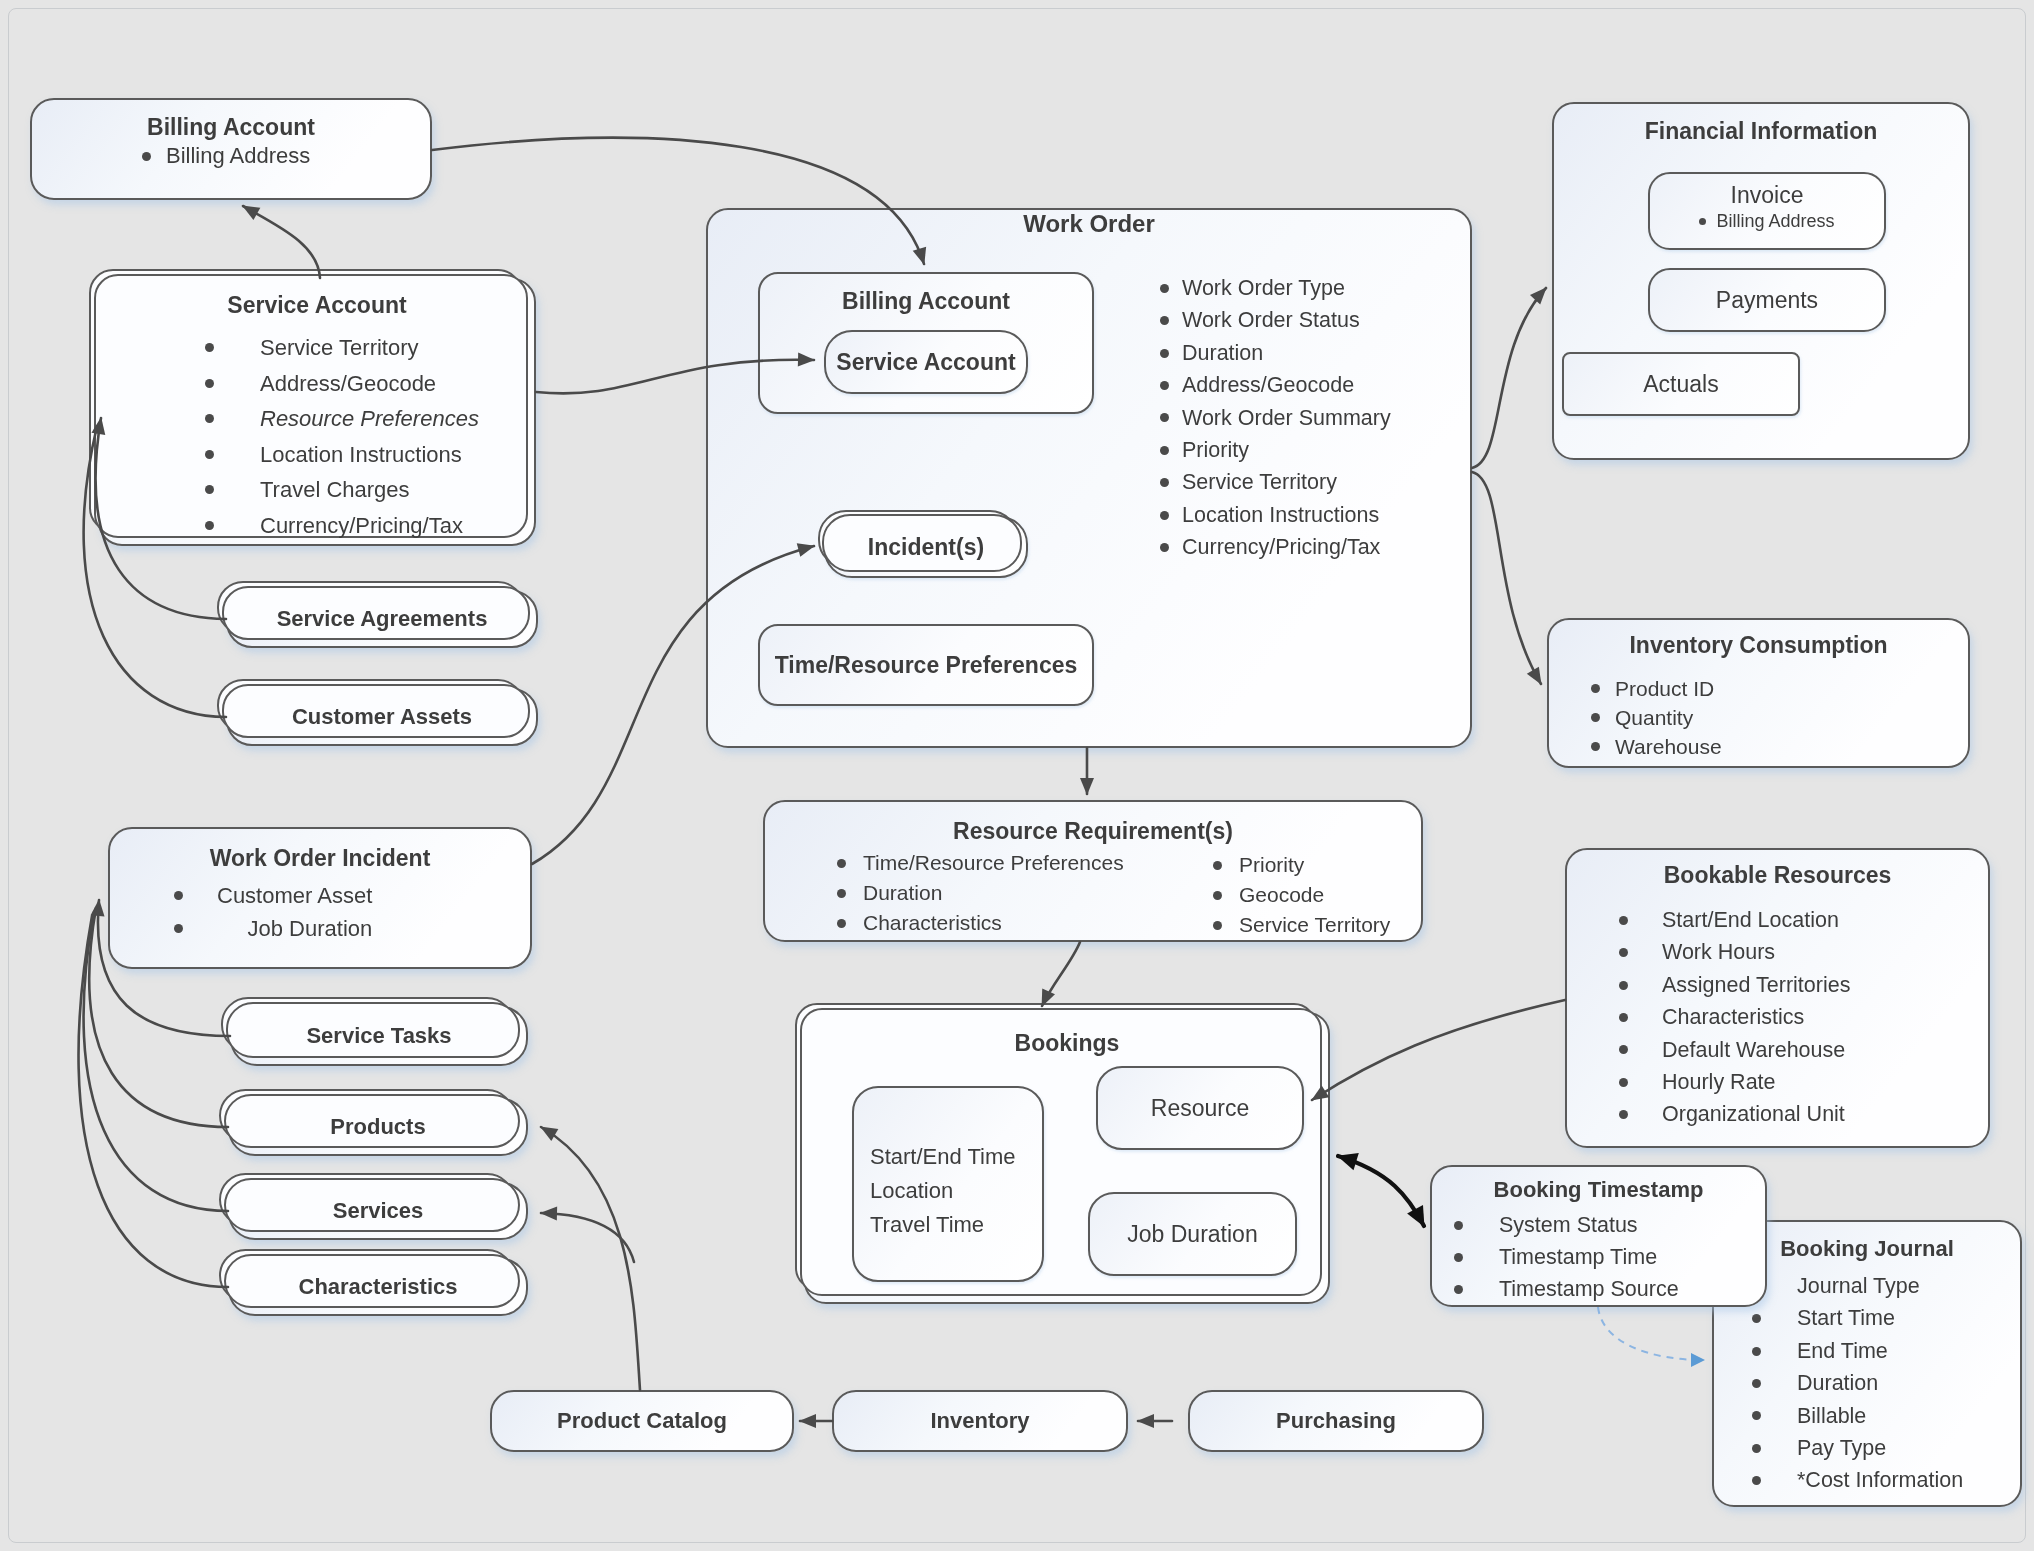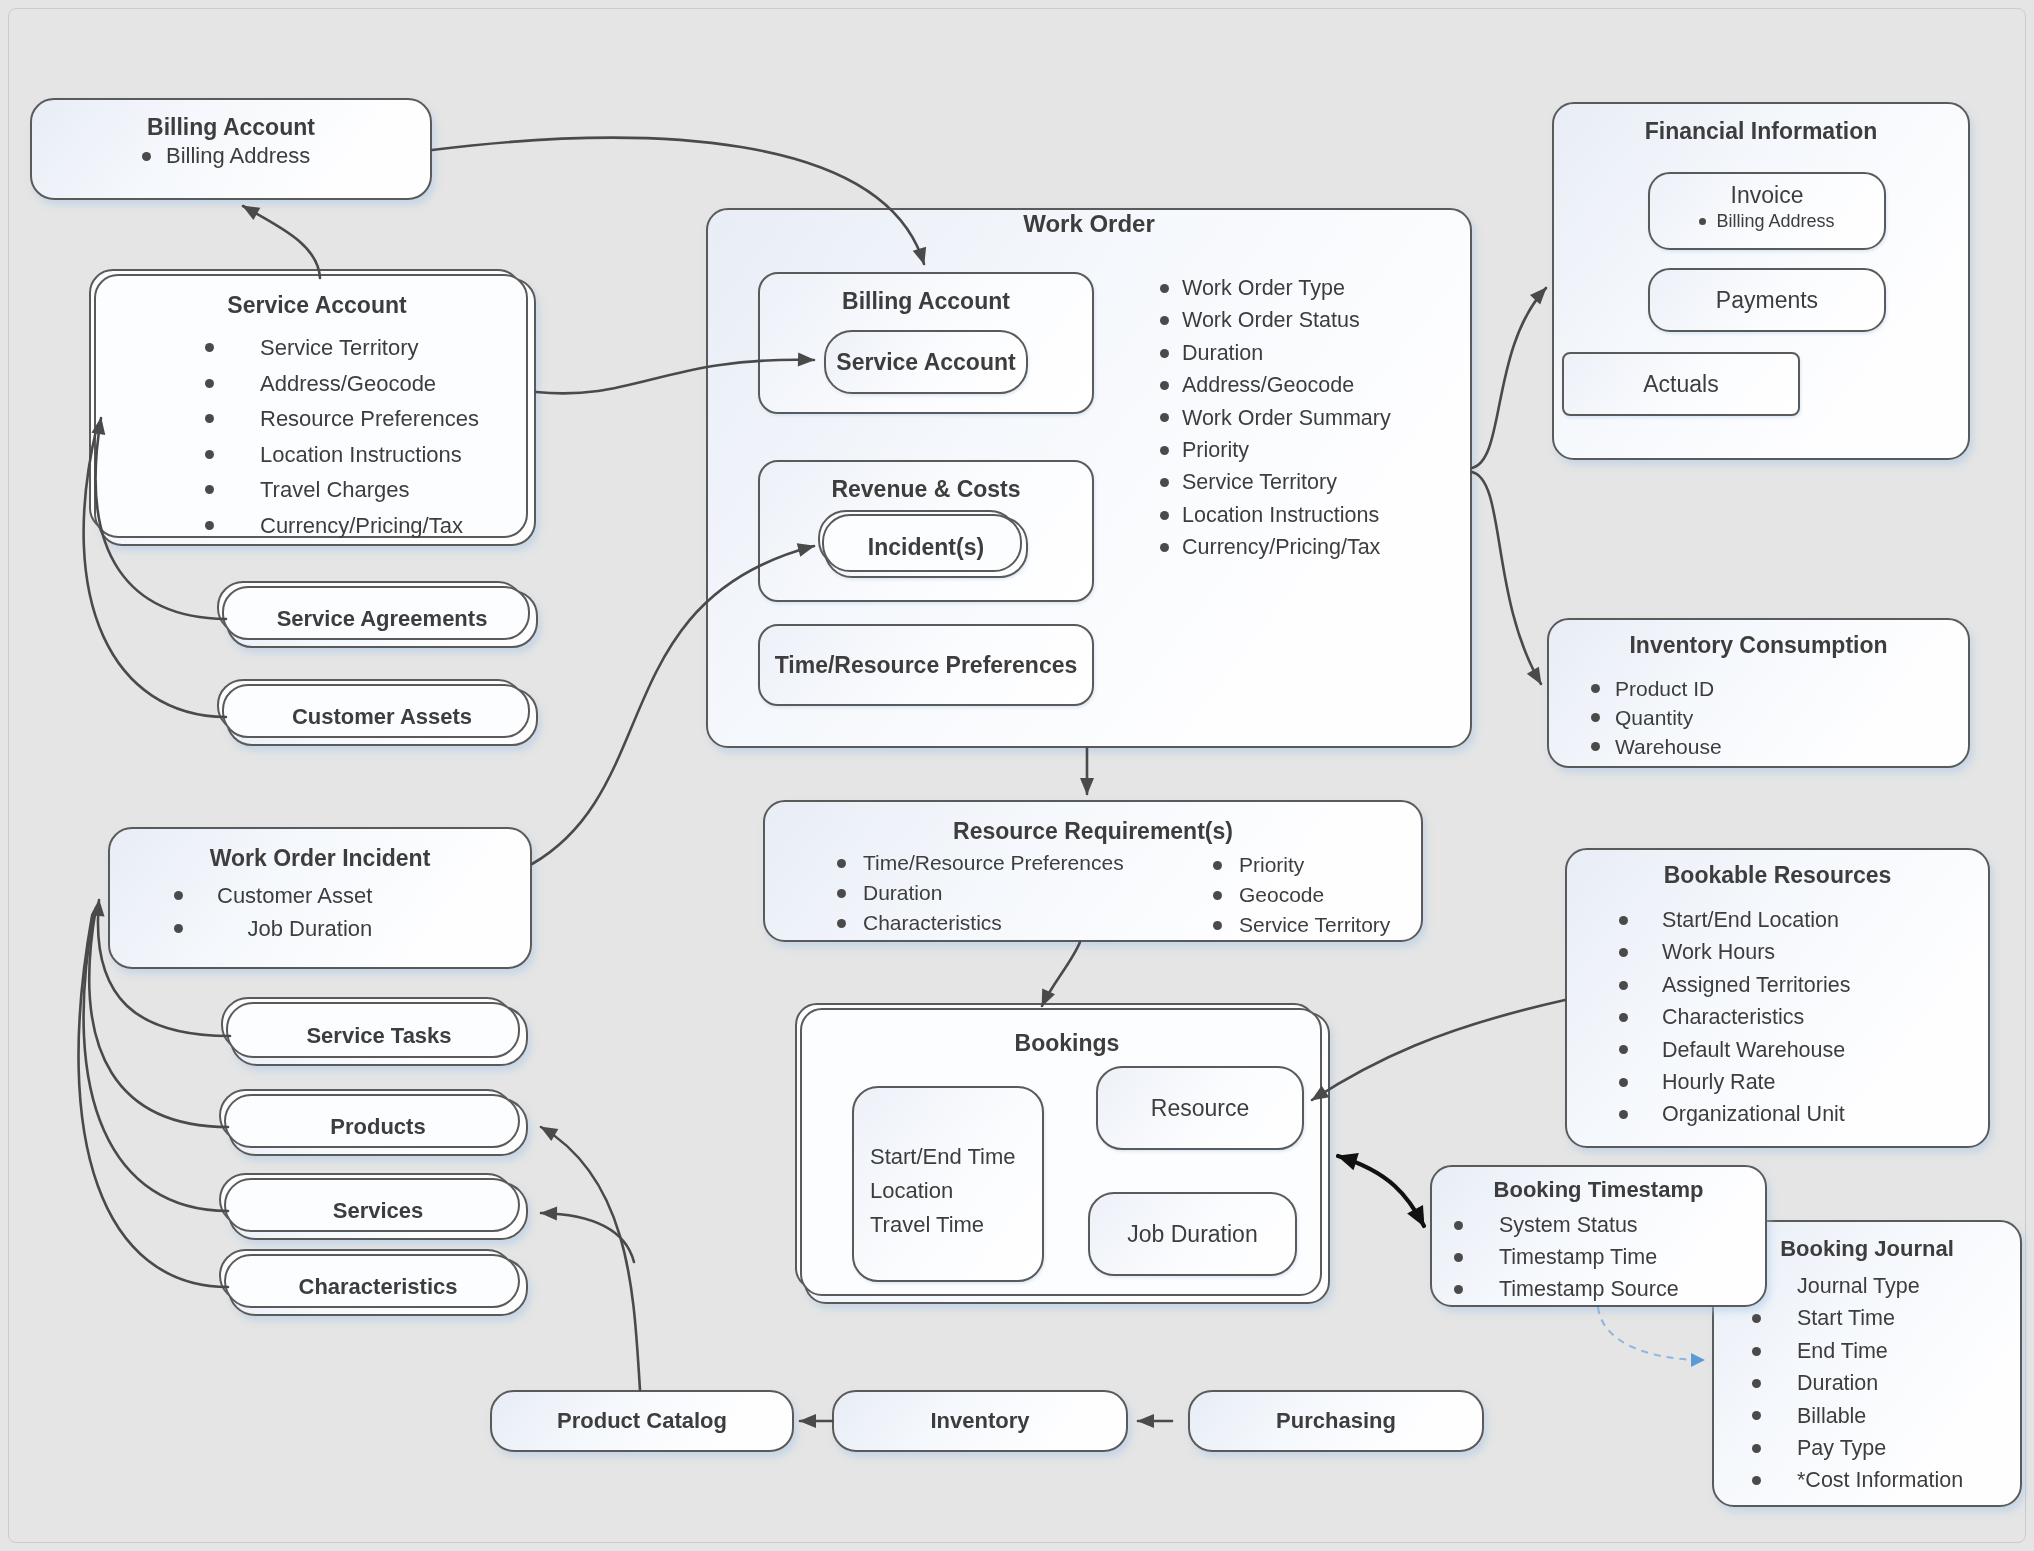--- a/index.html
+++ b/index.html
@@ -49,21 +49,21 @@
     <ul class="blist" style="left:110px;top:38px;line-height:36px;--dot:0px;--text:24px;">
       <li style="font-size:22px;">Billing Address</li>
     </ul>
   </div>
 
   <div class="node stack" style="left:98px;top:278px;width:438px;height:268px;border-radius:24px;">
     <div class="title" style="margin-top:12px;">Service Account</div>
     <ul class="blist" style="left:105px;top:50px;line-height:35.5px;--dot:0px;--text:55px;">
       <li style="font-size:22px;">Service Territory</li>
       <li style="font-size:22px;">Address/Geocode</li>
-      <li style="font-size:22px;">Resource Preferences</li>
+      <li style="font-size:22px;font-style:italic;">Resource Preferences</li>
       <li style="font-size:22px;">Location Instructions</li>
       <li style="font-size:22px;">Travel Charges</li>
       <li style="font-size:22px;">Currency/Pricing/Tax</li>
     </ul>
   </div>
 
   <div class="node stack lbl" style="left:226px;top:590px;width:312px;height:58px;border-radius:26px;">
     <span>Service Agreements</span>
   </div>
   <div class="node stack lbl" style="left:226px;top:688px;width:312px;height:58px;border-radius:26px;">
@@ -82,23 +82,20 @@
       <li>Service Territory</li>
       <li>Location Instructions</li>
       <li>Currency/Pricing/Tax</li>
     </ul>
   </div>
   <div class="node inner" style="left:758px;top:272px;width:336px;height:142px;border-radius:20px;">
     <div class="title" style="margin-top:14px;">Billing Account</div>
   </div>
   <div class="node inner lbl" style="left:824px;top:330px;width:204px;height:64px;border-radius:28px;font-size:23px;">
     <span>Service Account</span>
-  </div>
-  <div class="node inner" style="left:758px;top:460px;width:336px;height:142px;border-radius:20px;">
-    <div class="title" style="margin-top:14px;">Revenue &amp; Costs</div>
   </div>
   <div class="node inner stack stack-sm lbl" style="left:824px;top:516px;width:204px;height:62px;border-radius:28px;font-size:23px;">
     <span>Incident(s)</span>
   </div>
   <div class="node inner lbl" style="left:758px;top:624px;width:336px;height:82px;border-radius:20px;font-size:23px;">
     <span>Time/Resource Preferences</span>
   </div>
 
   <div class="node" style="left:1552px;top:102px;width:418px;height:358px;border-radius:22px;">
     <div class="title" style="margin-top:14px;">Financial Information</div>

